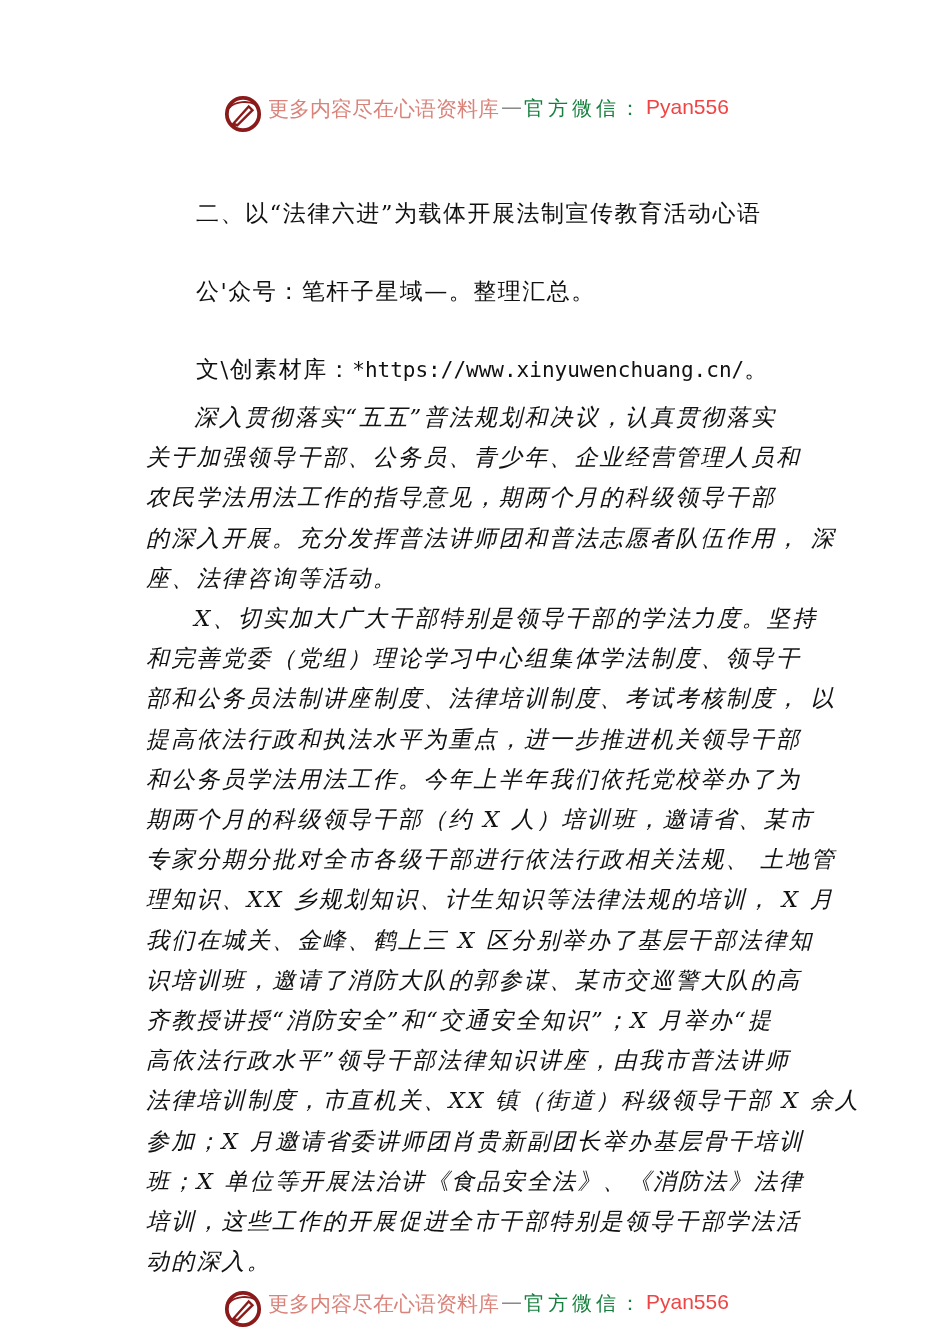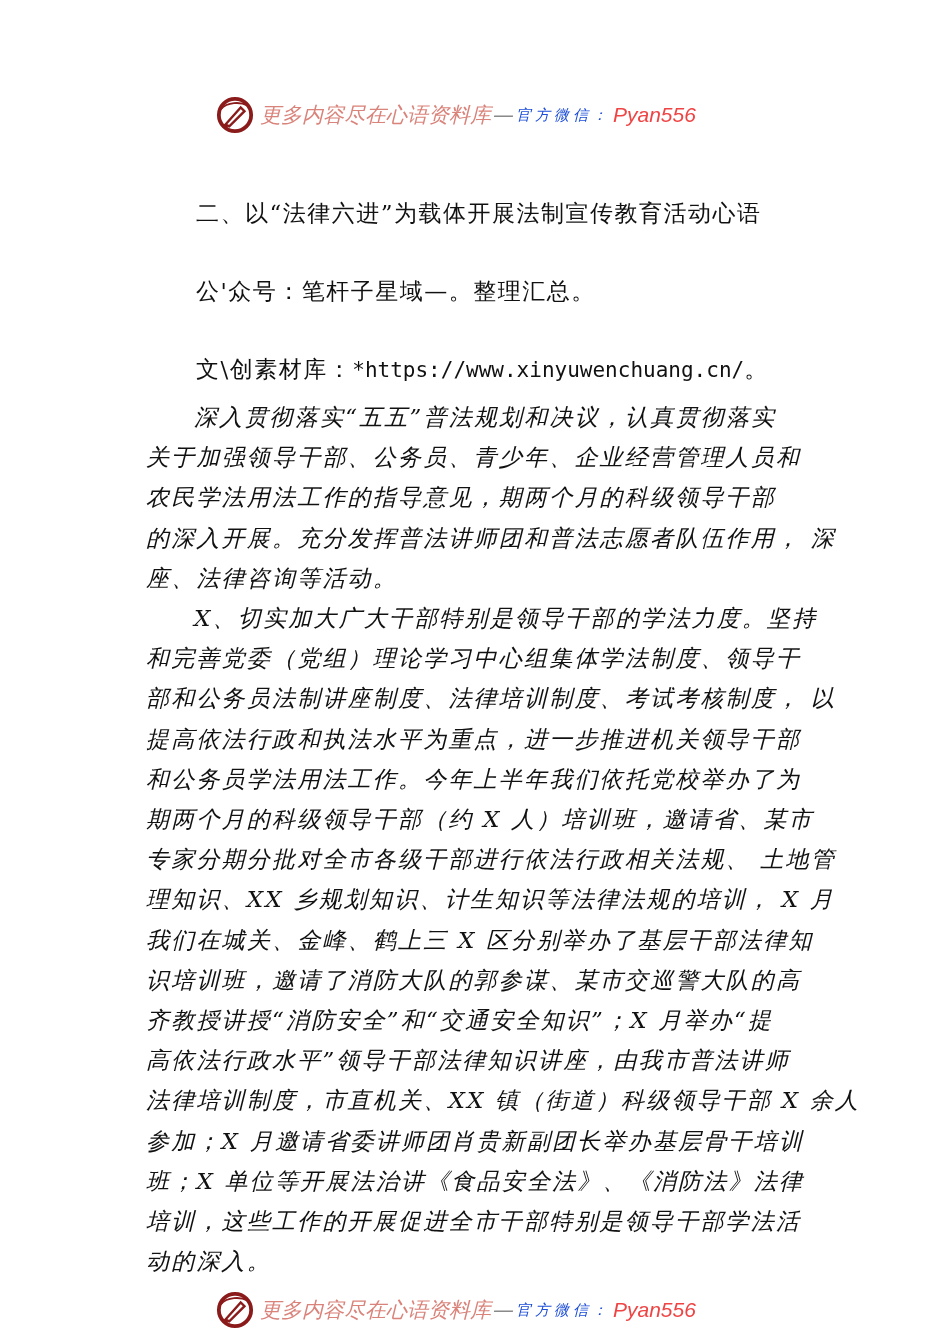--- a/index.html
+++ b/index.html
@@ -10,27 +10,26 @@
     body {
       width: 950px;
       height: 1344px;
       position: relative;
       overflow: hidden;
       font-family: "DejaVu Serif", "Liberation Serif", serif;
       color: #111111;
     }
     .banner {
       position: absolute;
-      left: 216px;
+      left: 224px;
       width: 500px;
       height: 40px;
       display: flex;
-      align-items: center;
+      align-items: flex-start;
       white-space: nowrap;
-      font-style: italic;
     }
     .banner.top { top: 95px; }
     .banner.bottom { top: 1290px; }
     .banner .logo {
       width: 38px;
       height: 38px;
       margin-right: 6px;
       flex: 0 0 38px;
     }
     .banner .promo {
@@ -40,22 +39,22 @@
       letter-spacing: 0px;
     }
     .banner .dash {
       font-family: "DejaVu Sans", sans-serif;
       font-size: 21px;
       color: #8a8a8a;
       margin: 0 2px;
     }
     .banner .wechat-label {
       font-family: "DejaVu Serif", "Liberation Serif", serif;
-      font-size: 15px;
-      color: #1d4ed8;
+      font-size: 20px;
+      color: #15803d;
       letter-spacing: 4px;
     }
     .banner .wechat-id {
       font-family: "Liberation Sans", "DejaVu Sans", sans-serif;
       font-size: 21px;
       color: #ef4444;
       margin-left: 2px;
     }
 
     .content {

